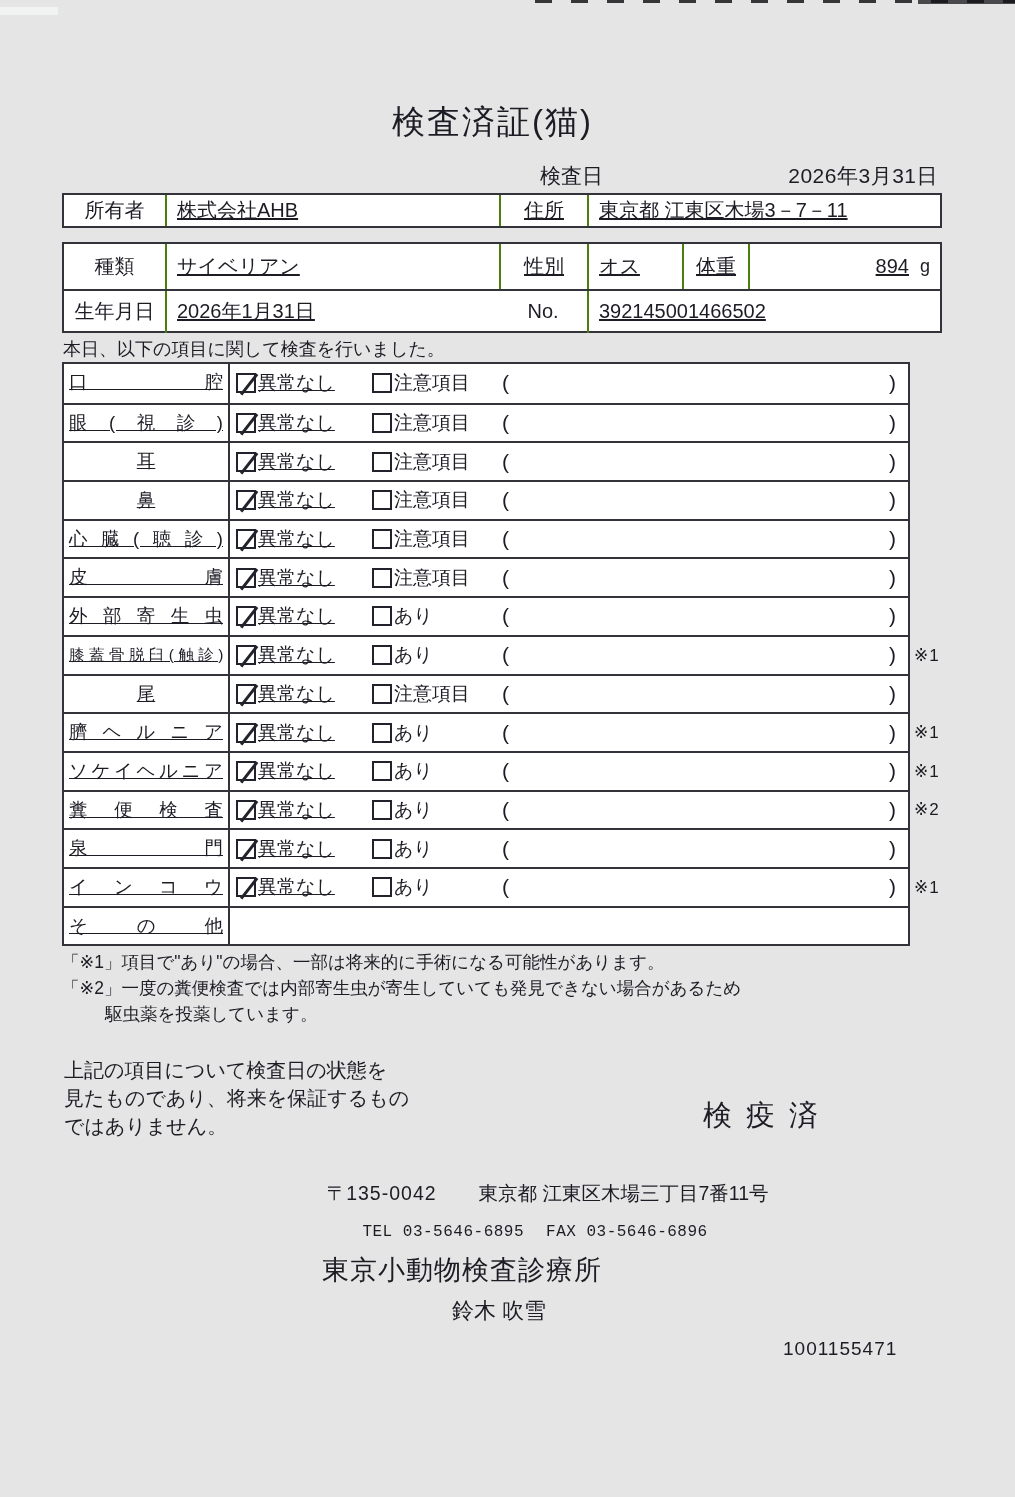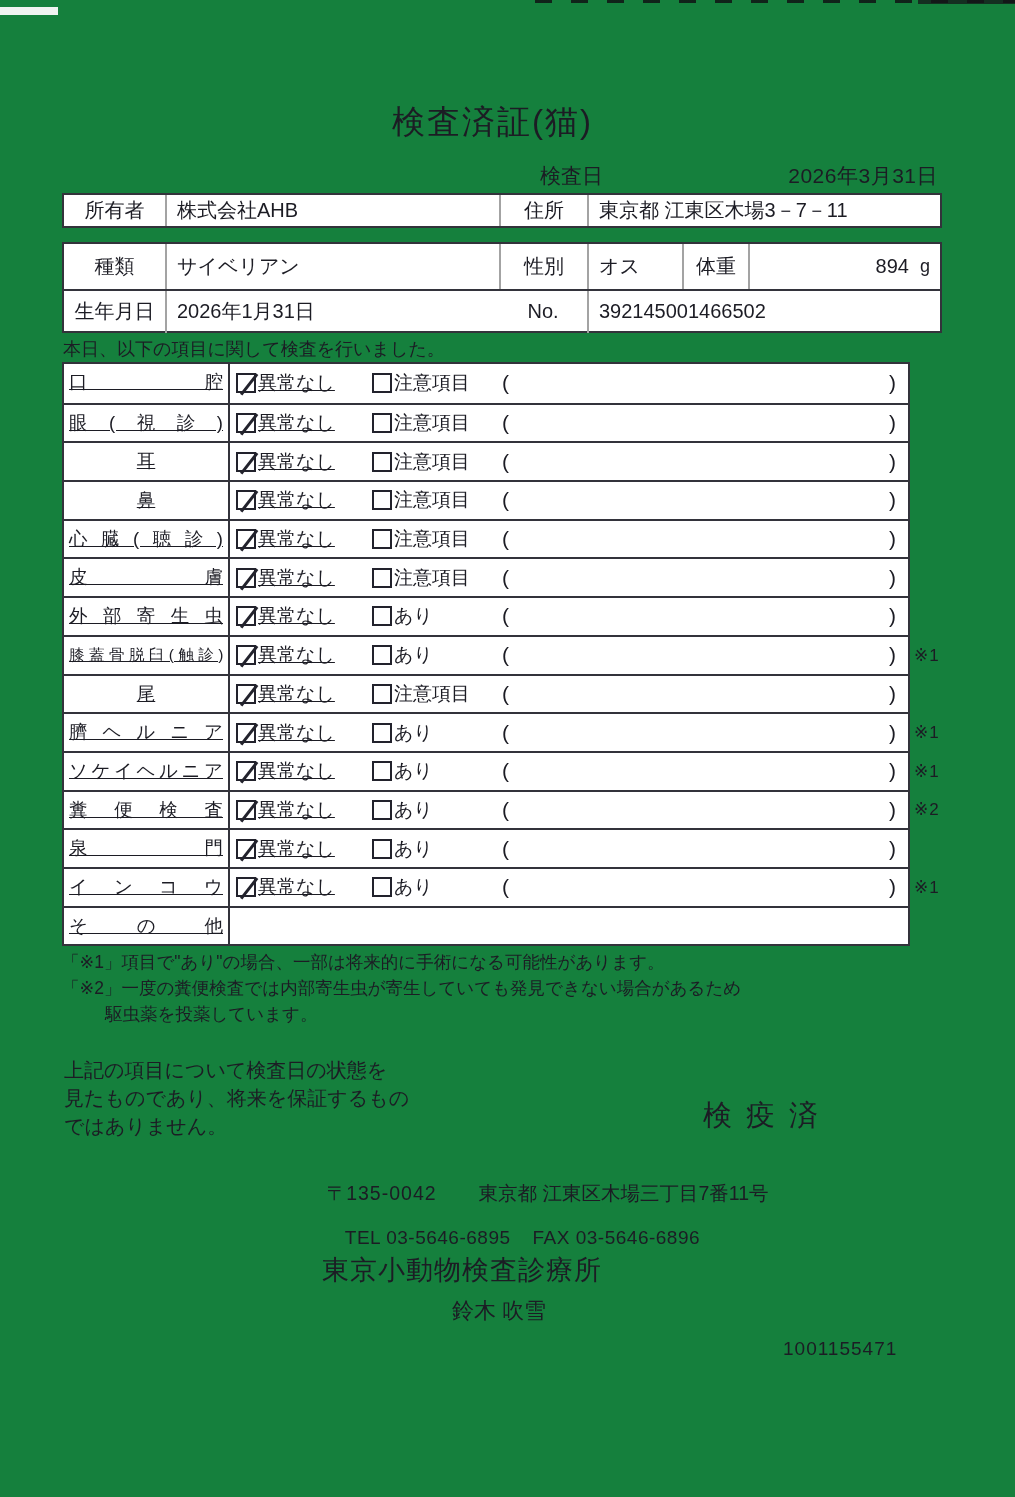--- a/index.html
+++ b/index.html
@@ -1,19 +1,19 @@
 <!DOCTYPE html>
 <html><head>
 <meta charset="utf-8">
 <style>
   html,body{margin:0;padding:0;background:#ffffff;}
   .page{
     position:relative;
     width:1015px;height:1497px;
-    background:#15803d;
+    background:#e5e5e5;
     font-family:"Liberation Sans","DejaVu Sans",sans-serif;
     color:#1c1c24;
     overflow:hidden;
   }
   
   .artifact-top{
     position:absolute;top:0;left:535px;right:0;height:3px;
     background:repeating-linear-gradient(90deg,rgba(15,15,18,.82) 0 17px,transparent 17px 36px);
   }
   .artifact-top2{position:absolute;top:0;left:918px;right:0;height:4px;background:rgba(20,20,24,.75);}
@@ -26,21 +26,21 @@
   }
   .date-row{position:absolute;top:162px;left:0;width:1015px;height:26px;font-size:21px;}
   .date-label{position:absolute;left:540px;top:0;}
   .date-value{position:absolute;right:77px;top:0;letter-spacing:.5px;}
 
   
   .tbl{position:absolute;left:62px;border:2px solid #33333b;box-sizing:border-box;background:#fff;}
   .trow{display:flex;box-sizing:border-box;}
   .trow + .trow{border-top:2px solid #33333b;justify-content:center;}
   .tcell{box-sizing:border-box;display:flex;align-items:center;font-size:20px;overflow:hidden;white-space:nowrap;}
-  .tcell.bl{border-left:2px solid #a3a3a3;}
+  .tcell.bl{border-left:2px solid #4d7c0f;text-decoration:underline;}
   .tcell.lab{justify-content:center;}
   .tcell.val{padding-left:10px;}
   .owner-tbl{top:193px;width:880px;height:35px;}
   .animal-tbl{top:242px;width:880px;height:91px;}
   .animal-tbl .trow{height:44.5px;}
   .owner-tbl .trow{height:100%;}
   .w-101{width:101px;flex:none;}
   .w-334{width:334px;flex:none;}
   .w-88{width:88px;flex:none;}
   .w-95{width:95px;flex:none;}
@@ -82,21 +82,21 @@
   .footnotes .indent{margin-left:43px;}
 
   
   .disclaimer{position:absolute;top:1056px;left:64px;font-size:20px;line-height:28px;}
   .stamp{position:absolute;top:1096px;left:703px;font-size:29px;letter-spacing:14px;white-space:nowrap;}
 
   
   .postal-row{position:absolute;top:1157px;left:305px;font-size:19.5px;white-space:pre;}
   .postal-row .code{margin-left:0;letter-spacing:1px;}
   .postal-row .addr{margin-left:42px;}
-  .tel-row{position:absolute;top:1205px;left:322px;font-size:19px;letter-spacing:.5px;white-space:pre;}
+  .tel-row{position:absolute;top:1205px;left:322px;font-size:16px;letter-spacing:.5px;white-space:pre;font-family:Liberation Mono, monospace;}
   .tel-row .fax{margin-left:22px;}
   .clinic{position:absolute;top:1252px;left:322px;font-size:27px;letter-spacing:1px;}
   .vet{position:absolute;top:1296px;left:452px;font-size:22px;white-space:pre;}
   .doc-no{position:absolute;top:1338px;left:783px;font-size:19px;letter-spacing:1px;}
 </style>
 </head>
 <body>
 
 <div class="page">
 

